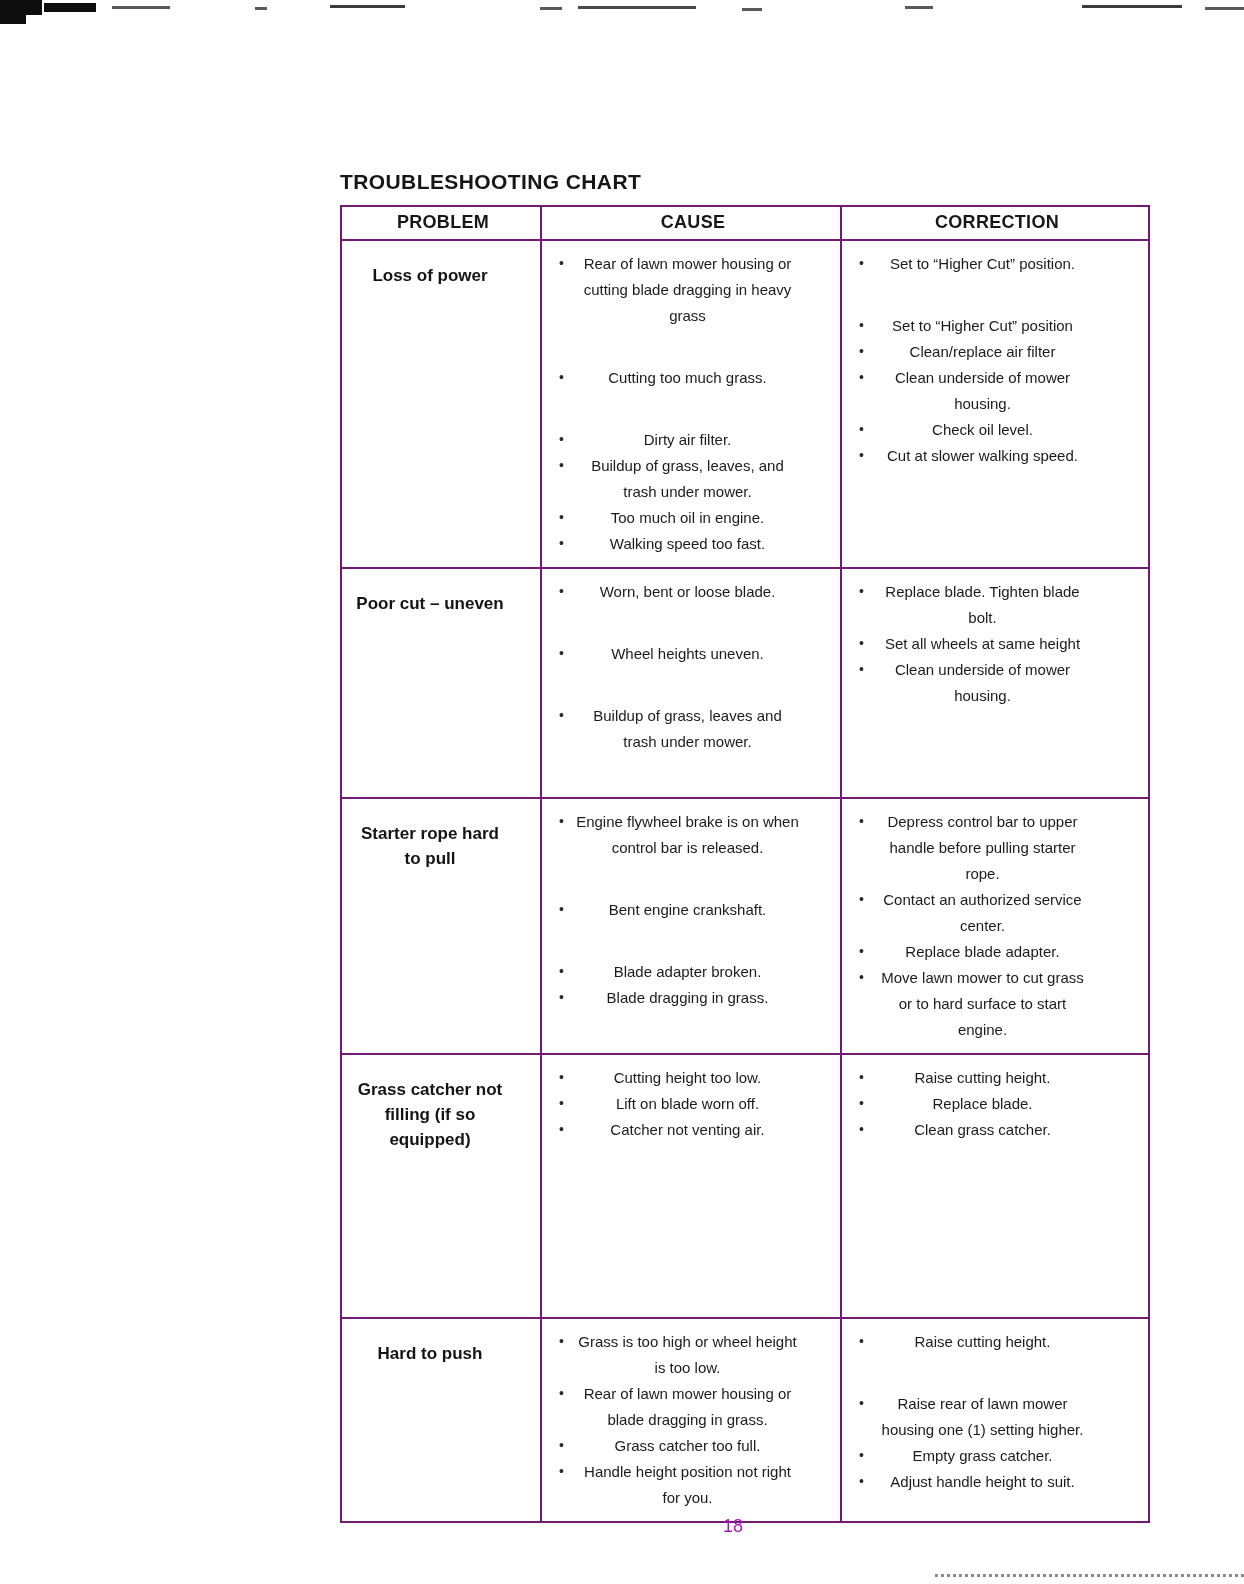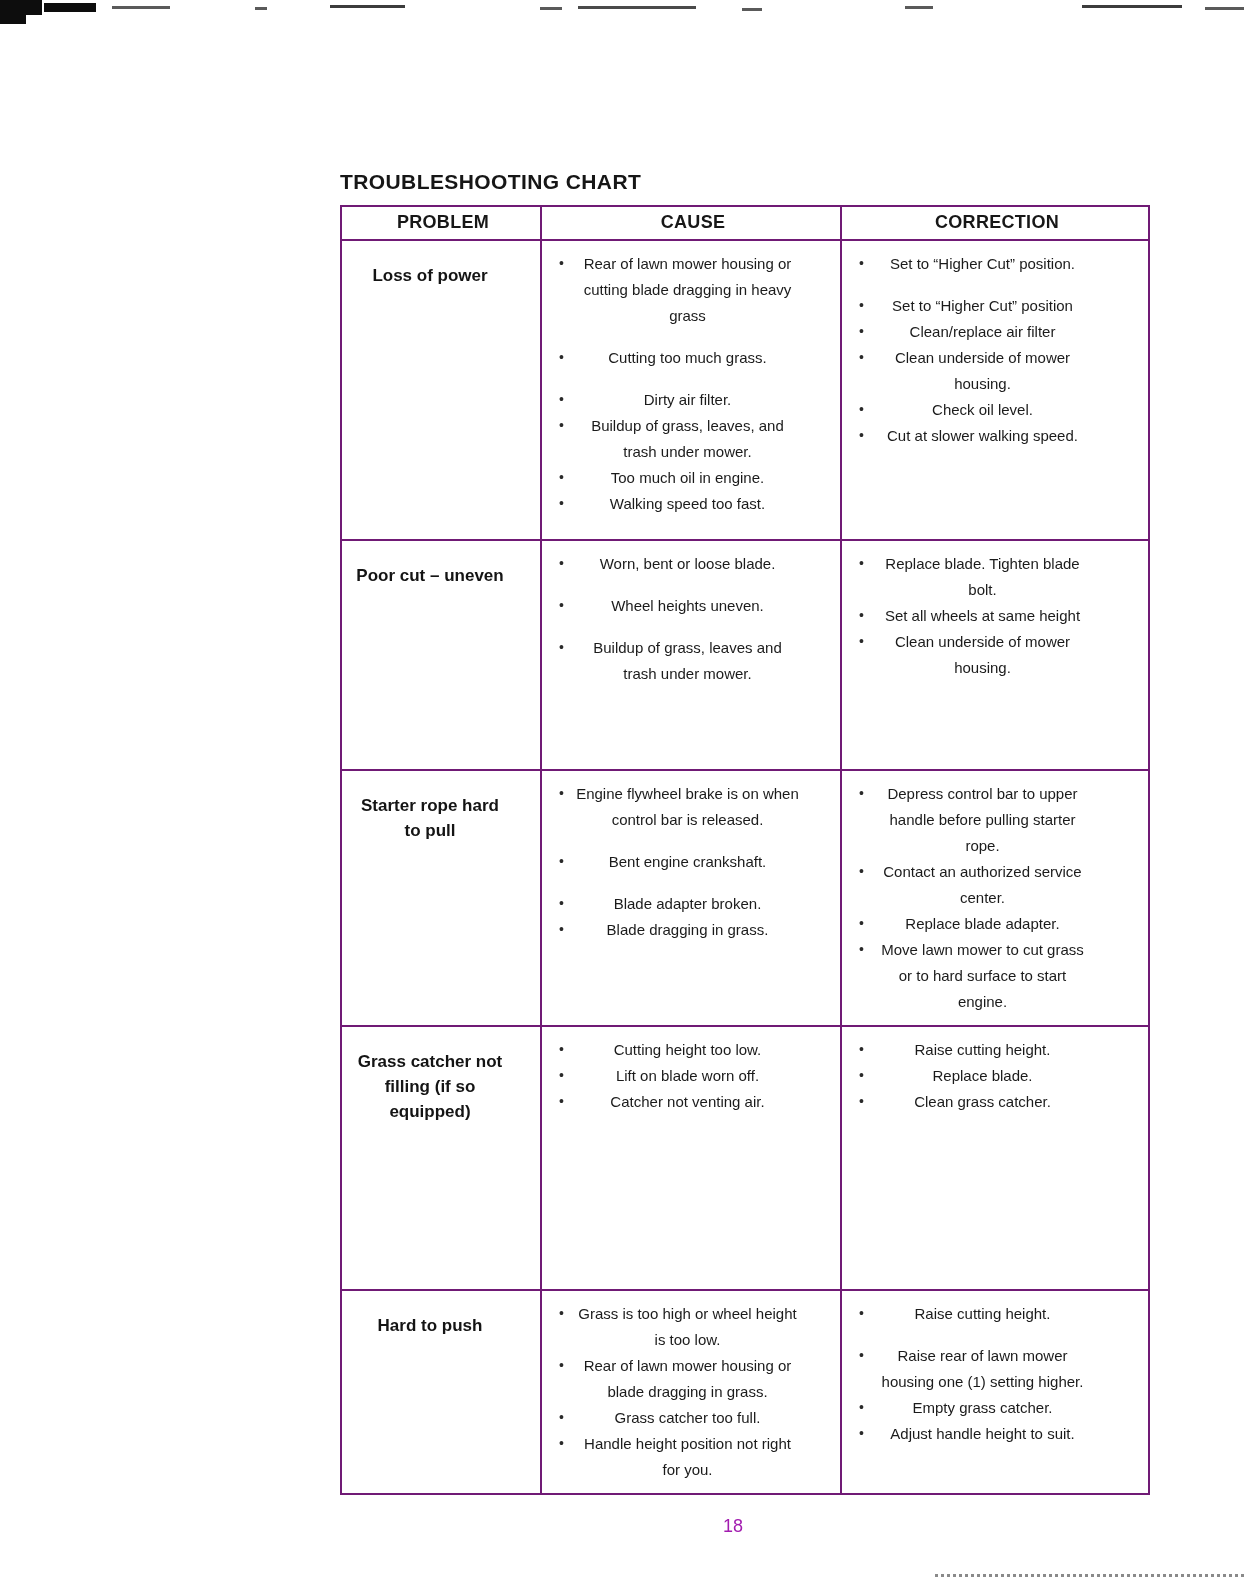--- a/index.html
+++ b/index.html
@@ -68,21 +68,21 @@
     color: #141414;
   }
   td.cause-cell      { padding: 10px 40px 10px 14px; }
   td.correction-cell { padding: 10px 58px 10px 14px; }
 
   ul.bullet-group {
     list-style: none;
     margin: 0;
     padding: 0;
   }
-  ul.bullet-group + ul.bullet-group { margin-top: 16px; }
+  ul.bullet-group + ul.bullet-group { margin-top: 36px; }
   ul.bullet-group li {
     position: relative;
     padding-left: 19px;
     font-size: 15px;
     line-height: 26px;
     color: #1b1b1b;
   }
   ul.bullet-group li::before {
     content: "\2022";
     position: absolute;

